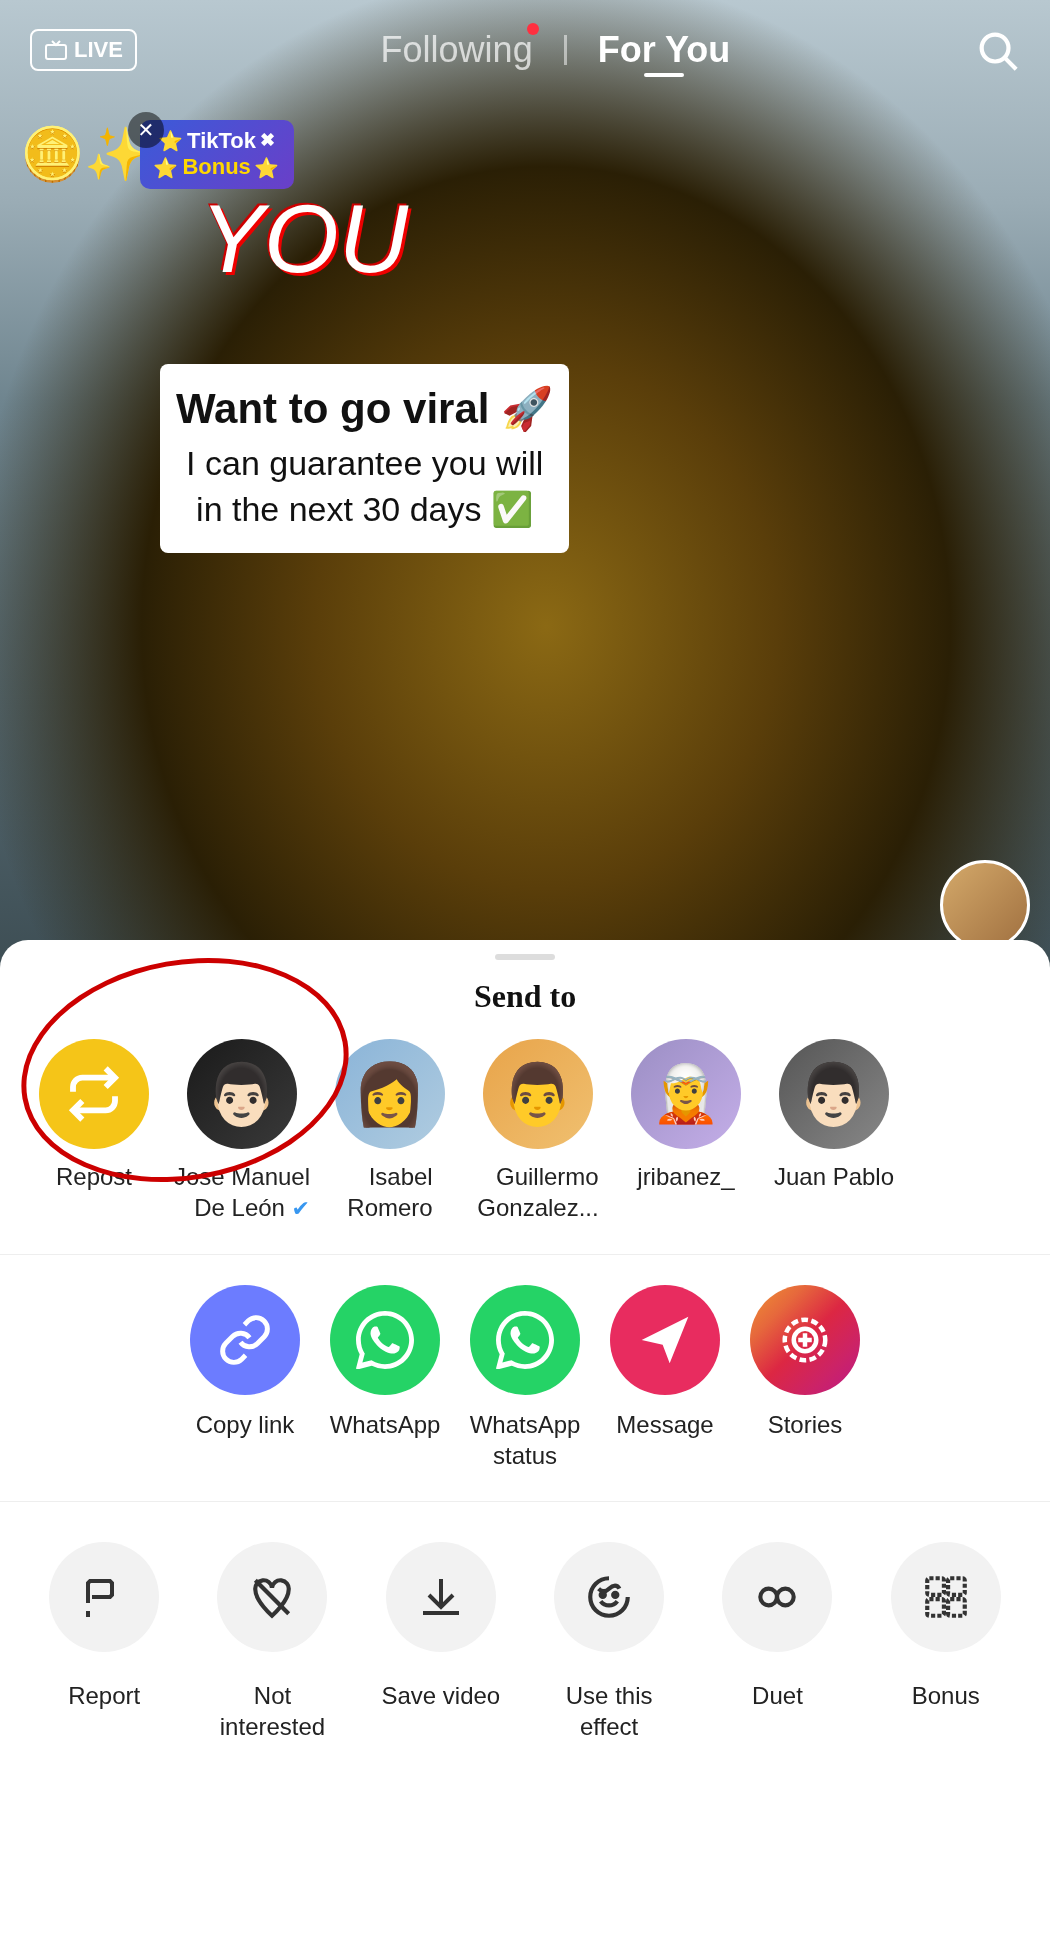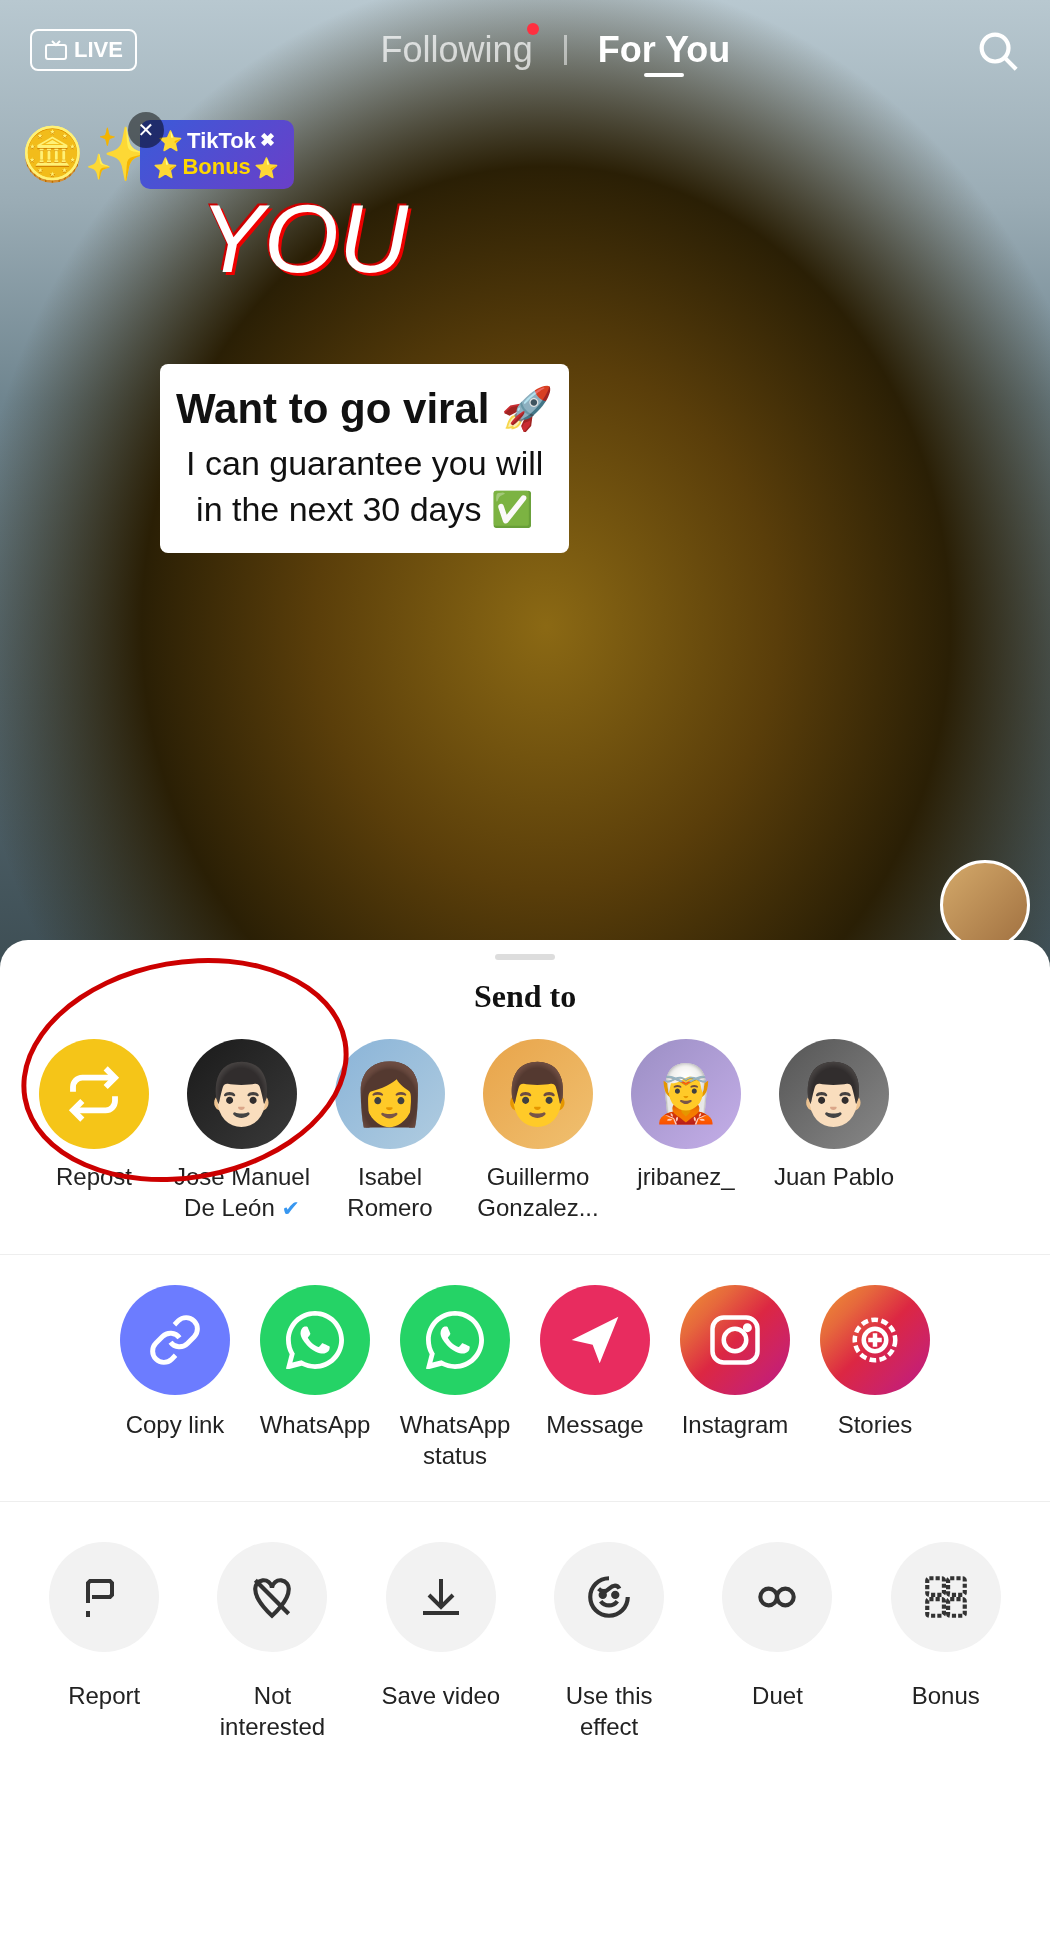--- a/index.html
+++ b/index.html
@@ -242,21 +242,21 @@
       display: flex; align-items: center; justify-content: center;
       font-size: 48px;
     }
     .contact-avatar.repost-btn {
       background: #f5c518;
     }
     .contact-avatar.repost-btn svg { width: 56px; height: 56px; }
     .contact-label {
       font-size: 24px;
       color: #222;
-      text-align: center;
+      text-align: right;
       line-height: 1.3;
       max-width: 140px;
     }
     .verified-badge { color: #3897f0; font-size: 22px; }
 
     
     .avatar-jose {
       background: linear-gradient(135deg, #1a1a1a 0%, #3a3a3a 100%);
     }
     .avatar-isabel {
@@ -515,30 +515,20 @@
     <div class="app-item">
       <div class="app-icon message">
 
         <svg width="56" height="56" viewBox="0 0 24 24" fill="white">
           <polygon points="2,12 22,2 14,22 11,14"></polygon>
         </svg>
       </div>
       <div class="app-label">Message</div>
     </div>
 
-    <div class="app-item">
-      <div class="app-icon instagram">
-        <svg width="54" height="54" viewBox="0 0 24 24" fill="none" stroke="white" stroke-width="2">
-          <rect x="2" y="2" width="20" height="20" rx="5"></rect>
-          <circle cx="12" cy="12" r="5"></circle>
-          <circle cx="17.5" cy="6.5" r="1" fill="white"></circle>
-        </svg>
-      </div>
-      <div class="app-label">Instagram</div>
-    </div>
 
     <div class="app-item">
       <div class="app-icon stories">
 
         <svg width="54" height="54" viewBox="0 0 24 24" fill="none" stroke="white" stroke-width="2">
           <circle cx="12" cy="12" r="9" stroke-dasharray="3 1.5"></circle>
           <circle cx="12" cy="12" r="5"></circle>
           <line x1="12" y1="9" x2="12" y2="15"></line>
           <line x1="9" y1="12" x2="15" y2="12"></line>
         </svg>

